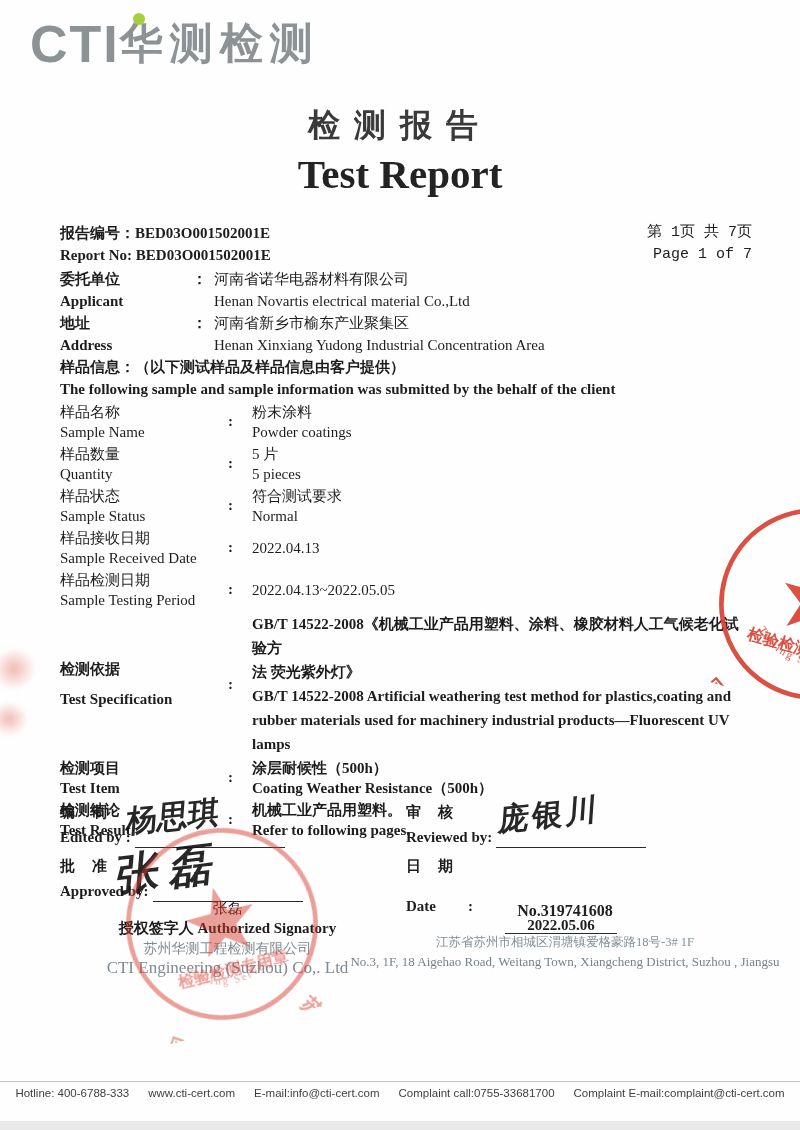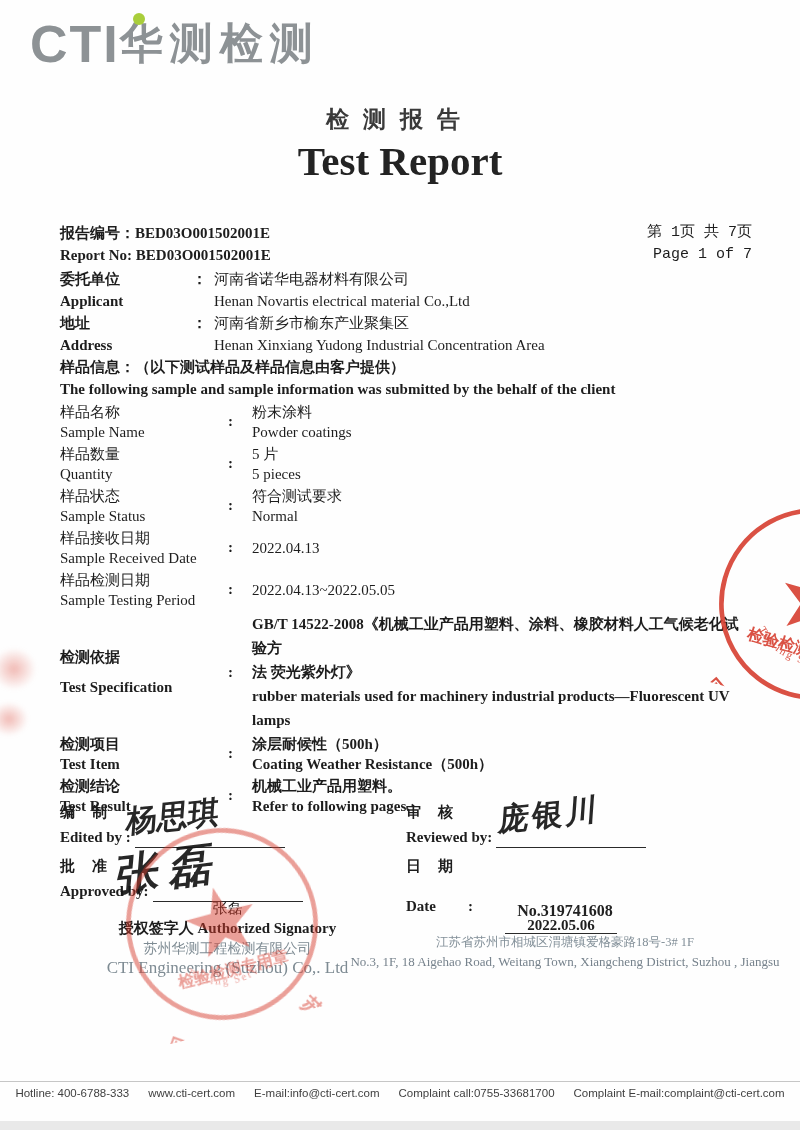--- a/index.html
+++ b/index.html
@@ -8,21 +8,21 @@
     overflow:hidden;font-family:"Liberation Serif","DejaVu Serif",serif;color:#1d1d1d;
   }
   
   .logo{position:absolute;left:30px;top:16px;display:flex;align-items:center;}
   .logo-cti{font-family:"Liberation Sans","DejaVu Sans",sans-serif;font-weight:bold;
     font-size:52px;line-height:56px;color:#8d9295;letter-spacing:2px;}
   .logo-cn{font-size:43px;font-weight:bold;color:#8d9295;letter-spacing:7px;line-height:56px;}
   .logo-dot{position:absolute;left:103px;top:-3px;width:12px;height:12px;border-radius:50%;background:#a9ce3b;}
   
   .title{position:absolute;left:0;right:0;top:104px;text-align:center;}
-  .title-cn{font-size:23px;letter-spacing:14px;color:#3a3a3a;font-weight:600;}
+  .title-cn{font-size:32px;letter-spacing:14px;color:#3a3a3a;font-weight:600;}
   .title-en{font-size:41px;font-weight:bold;color:#232323;margin-top:2px;}
   
   .content{position:absolute;left:60px;top:222px;width:692px;font-size:15px;}
   .report-block{display:flex;justify-content:space-between;height:46px;}
   .rb-left div{line-height:22px;font-weight:bold;}
   .rb-right{text-align:right;line-height:22px;font-family:Liberation Mono, monospace;}
   .f-row{display:flex;height:44px;}
   .f-lbl{width:132px;font-weight:bold;line-height:22px;}
   .f-colon{width:22px;font-weight:bold;line-height:22px;}
   .f-val{flex:1;line-height:22px;}
@@ -182,20 +182,21 @@
 
     <div class="spec-row">
       <div class="spec-lbl">
         <div>检测依据</div>
         <div>Test Specification</div>
       </div>
       <div class="spec-colon">:</div>
       <div class="spec-val">
         <div>GB/T 14522-2008《机械工业产品用塑料、涂料、橡胶材料人工气候老化试验方</div>
         <div>法 荧光紫外灯》</div>
+        <div>GB/T 14522-2008 Artificial weathering test method for plastics,coating and</div>
         <div>rubber materials used for machinery industrial products—Fluorescent UV lamps</div>
       </div>
     </div>
 
     <div class="s-row">
       <div class="s-lbl b">
         <div>检测项目</div>
         <div>Test Item</div>
       </div>
       <div class="s-colon">:</div>

